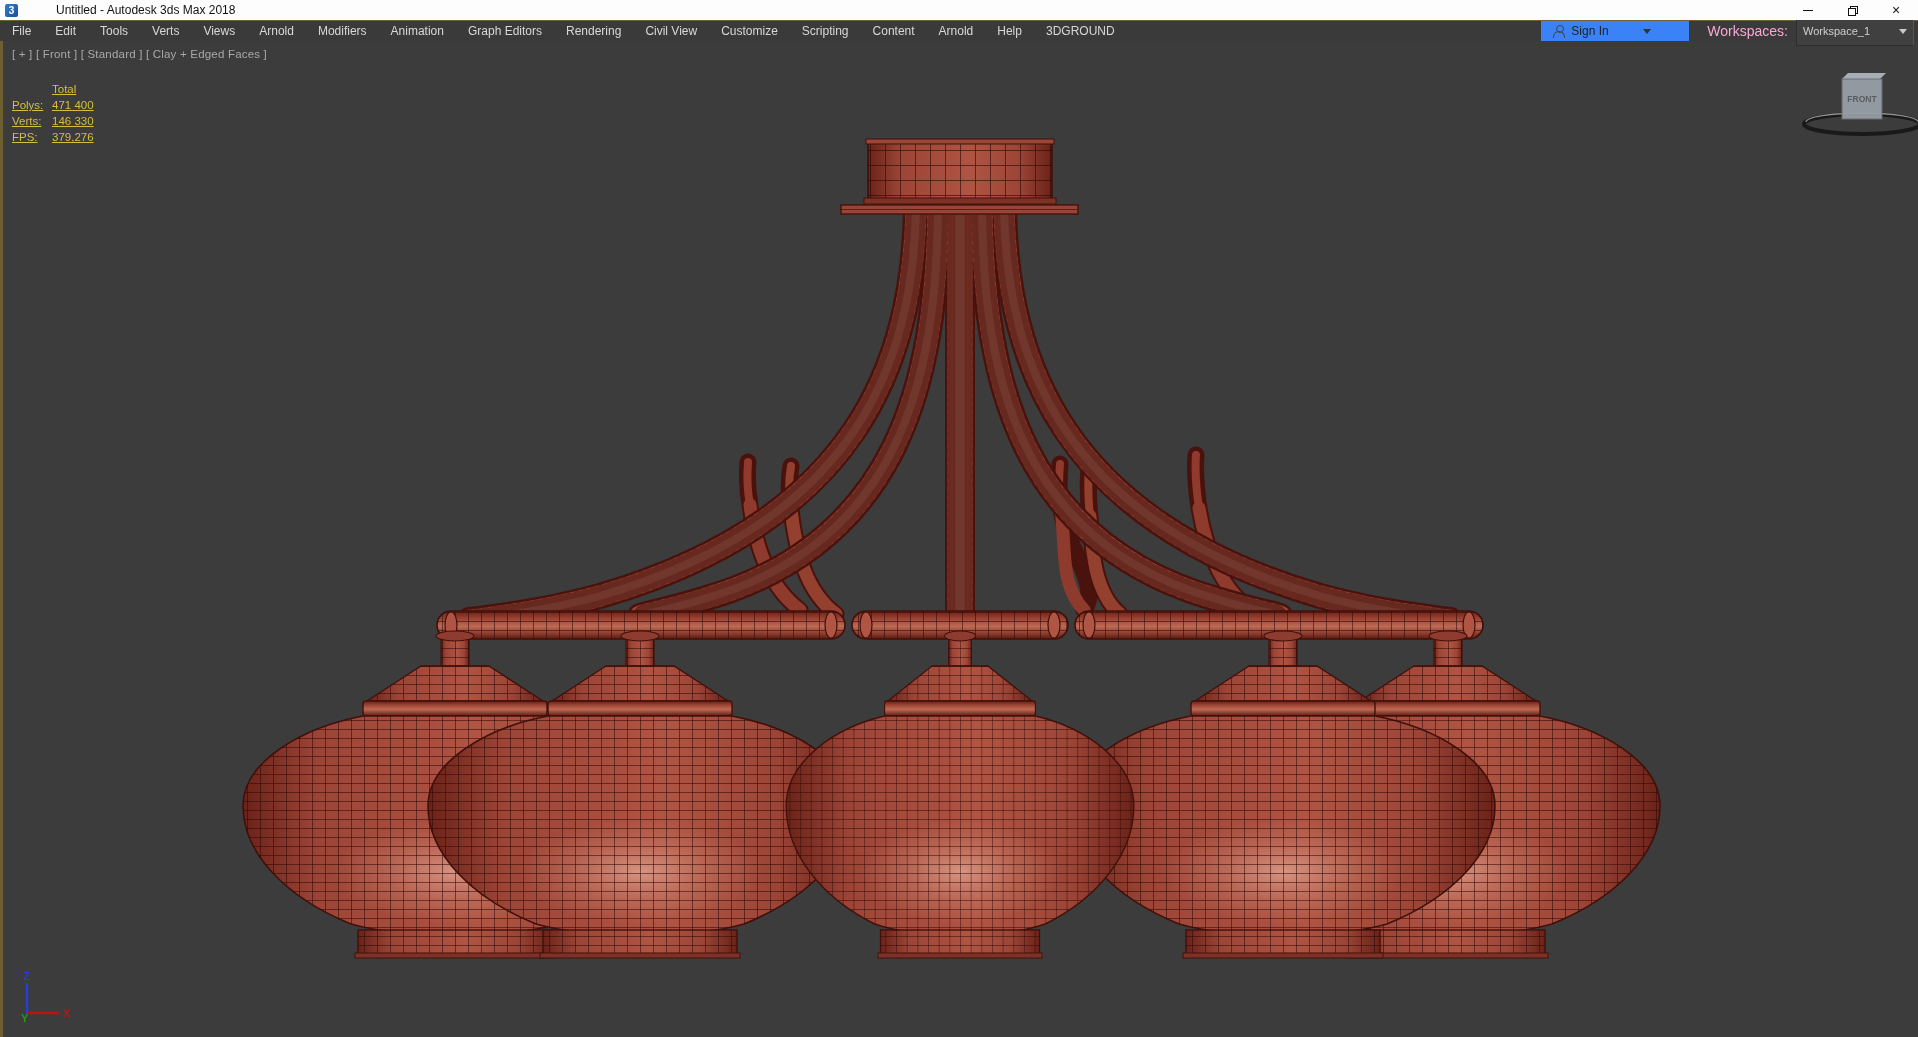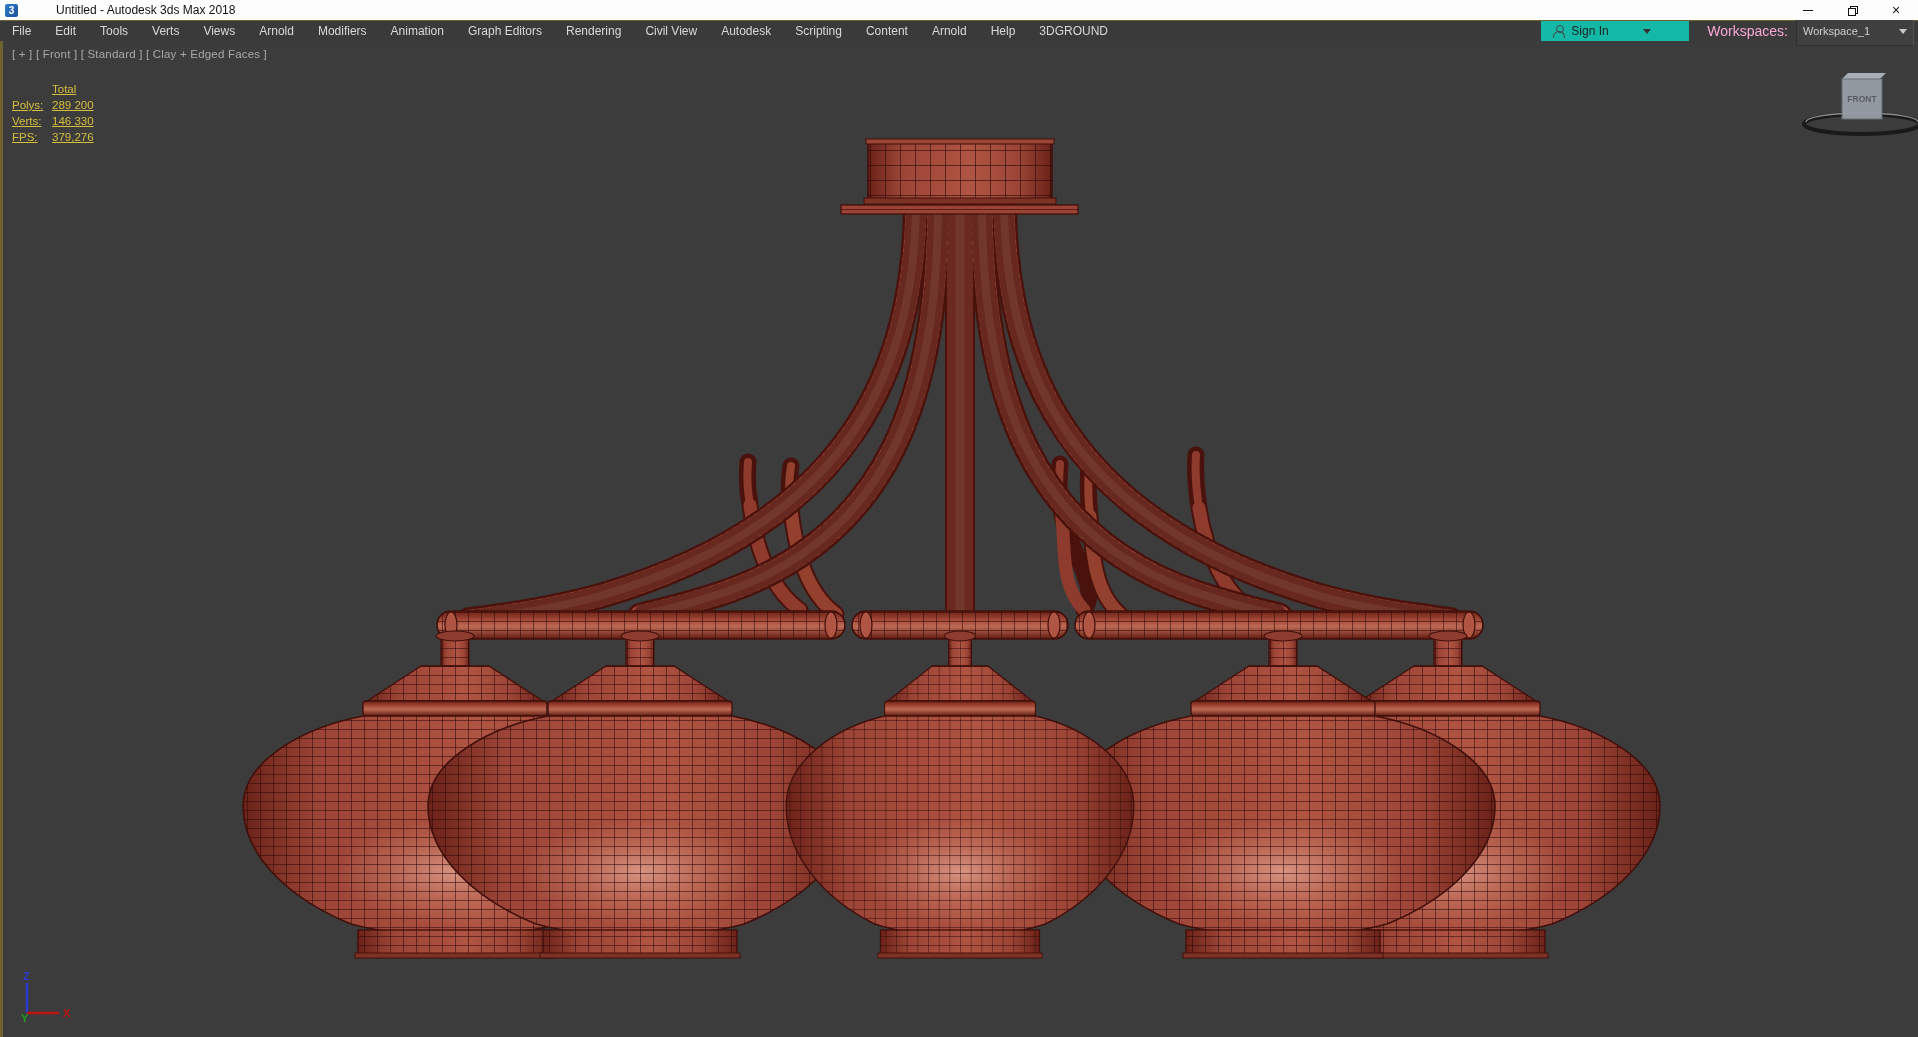--- a/index.html
+++ b/index.html
@@ -24,21 +24,21 @@
   .glyph-close { font-size:14px; line-height:10px; color:#111; }
 
   
   .menubar { position:absolute; top:20px; left:0; width:1918px; height:21px;
              background:#3a3a3a; border-top:1px solid #6e6030; display:flex;
              align-items:center; z-index:29; }
   .menu-items { display:flex; align-items:center; height:100%;text-align:right; }
   .menu-item { color:#d8d8d8; font-size:12px; padding:0 12px; height:100%;
                display:flex; align-items:center; cursor:default; }
   .menu-right { margin-left:auto; display:flex; align-items:center; height:100%; }
-  .signin { background:#14b8a6; height:100%; display:flex; align-items:center;
+  .signin { background:#3b82f6; height:100%; display:flex; align-items:center;
             padding:0 12px; min-width:148px;margin-left:48px; }
   .signin-text { color:#222; font-size:12px; margin:0 34px 0 6px; }
   .caret { width:0; height:0; border-left:4px solid transparent; border-right:4px solid transparent;
            border-top:5px solid #333; }
   .caret.light { border-top-color:#c9c9c9; }
   .person { width:12px; height:12px; position:relative; }
   .person::before { content:""; position:absolute; left:3px; top:0; width:6px; height:6px;
                     border:1px solid #444; border-radius:50%; }
   .person::after { content:""; position:absolute; left:0; top:6px; width:10px; height:6px;
                    border:1px solid #444; border-bottom:none; border-radius:6px 6px 0 0; }
@@ -92,21 +92,21 @@
     <span class="menu-item">Edit</span>
     <span class="menu-item">Tools</span>
     <span class="menu-item">Verts</span>
     <span class="menu-item">Views</span>
     <span class="menu-item">Arnold</span>
     <span class="menu-item">Modifiers</span>
     <span class="menu-item">Animation</span>
     <span class="menu-item">Graph Editors</span>
     <span class="menu-item">Rendering</span>
     <span class="menu-item">Civil View</span>
-    <span class="menu-item">Autodesk</span>
+    <span class="menu-item">Customize</span>
     <span class="menu-item">Scripting</span>
     <span class="menu-item">Content</span>
     <span class="menu-item">Arnold</span>
     <span class="menu-item">Help</span>
     <span class="menu-item">3DGROUND</span>
   </div>
   <div class="menu-right">
     <div class="signin">
       <span class="person"></span>
       <span class="signin-text">Sign In</span>
@@ -122,21 +122,21 @@
 
 <div class="viewport">
   <div class="vp-accent-left"></div>
 
   <div class="vp-label">[ + ] [ Front ] [ Standard ] [ Clay + Edged Faces ]</div>
 
   <div class="stats">
     <div class="head">Total</div>
     <div class="row">
       <span class="lab">Polys:</span>
-      <span class="val">289 200</span>
+      <span class="val">471 400</span>
     </div>
     <div class="row">
       <span class="lab">Verts:</span>
       <span class="val">146 330</span>
     </div>
     <div class="row fps">
       <span class="lab">FPS:</span>
       <span class="val">379,276</span>
     </div>
   </div>

